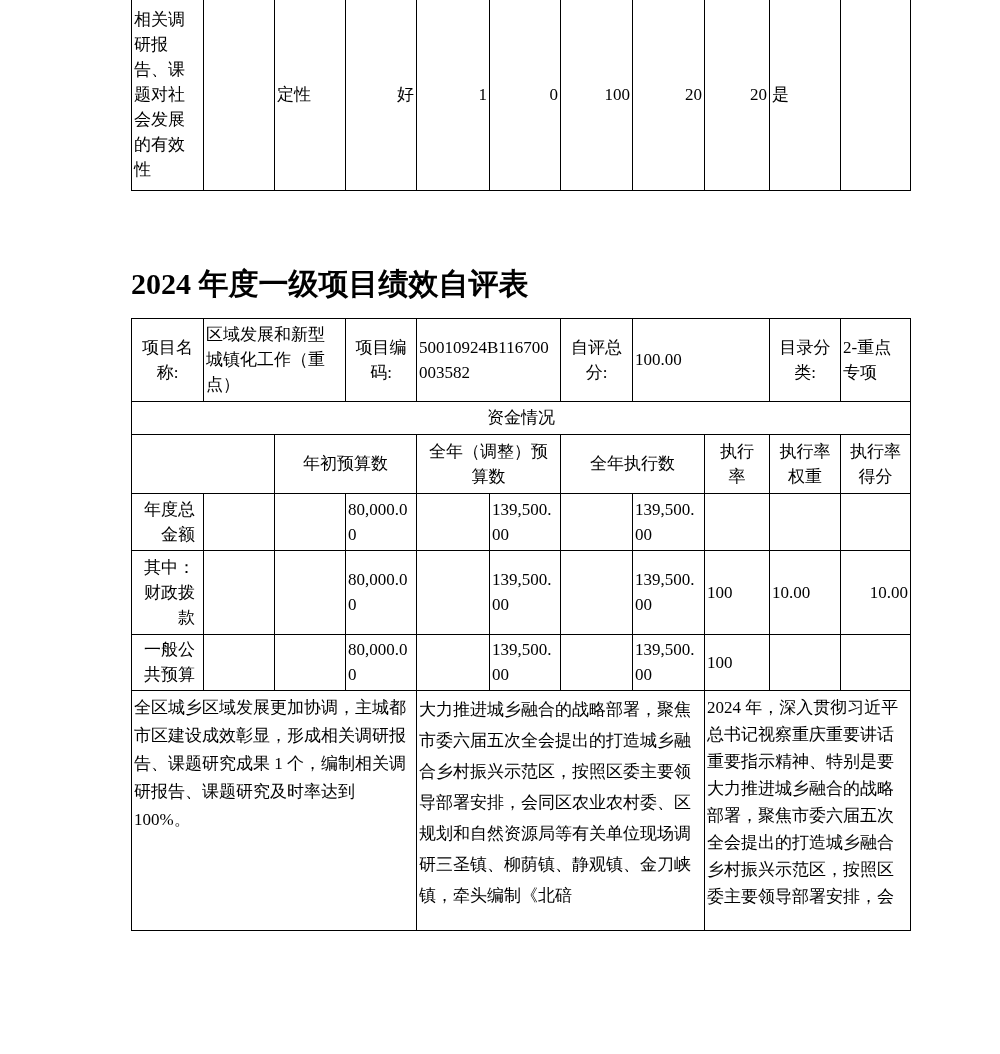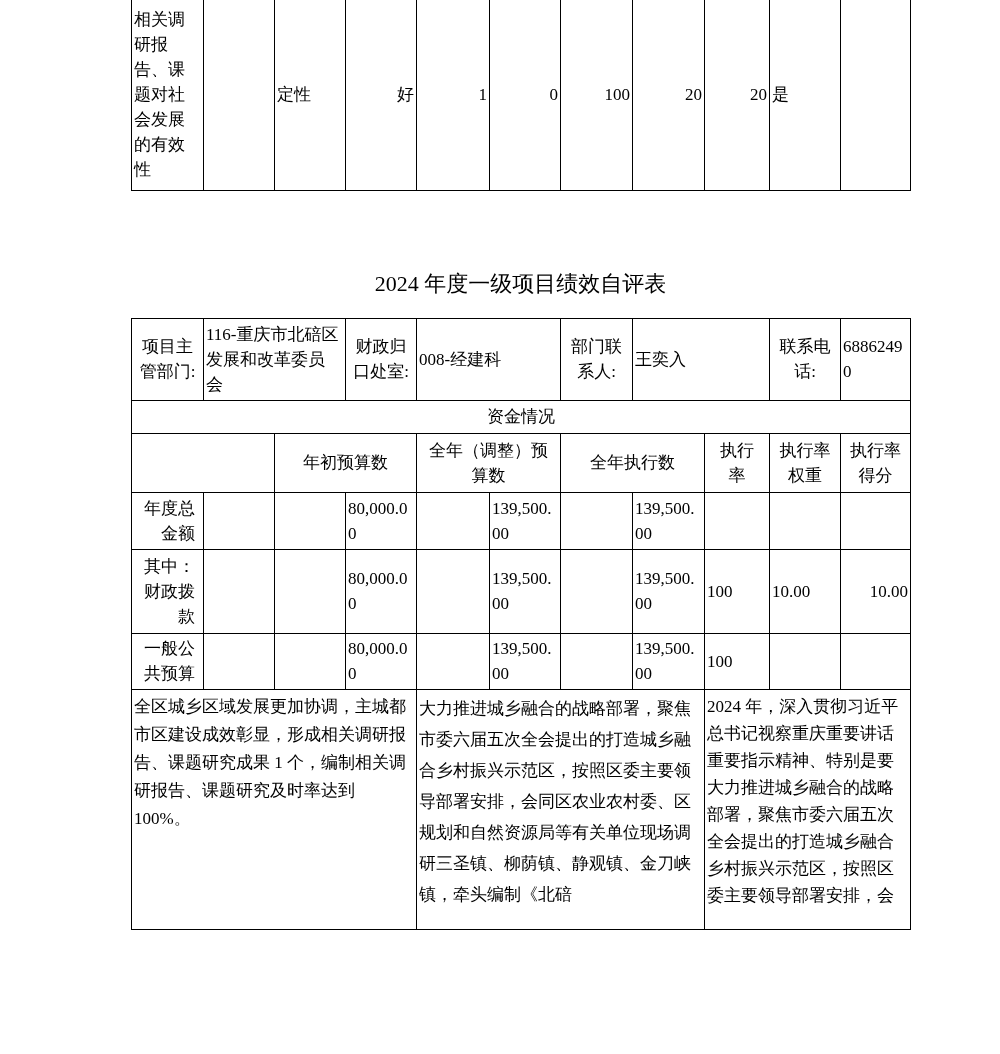--- a/index.html
+++ b/index.html
@@ -30,24 +30,24 @@
   }
   
   .t-top td { border-top: none; }
   .t-top tr { height: 190px; }
   .cell-name { }
   .num-r { text-align: right; }
   
   .doc-title {
     width: 779px;
     margin: 72px 0 13px 131px;
-    text-align: center;
-    font-size: 22px;
+    text-align: left;
+    font-size: 30px;
     line-height: 42px;
-    font-weight: normal;
+    font-weight: bold;
     white-space: nowrap;
   }
   
   .lbl { text-align: center; padding: 1px 6px; }
   .val { padding: 1px 6px 1px 2px; }
   .digits { word-break: break-all; }
   .section { text-align: center; }
   .hdr { text-align: center; padding: 1px 8px; }
   .fund-label { padding-right: 8px; text-align: right; }
   .goal { vertical-align: top; padding: 3px 3px 1px 2px; }
@@ -112,31 +112,31 @@
       <col style="width:73px">
         <col style="width:71px">
         <col style="width:72px">
         <col style="width:72px">
       <col style="width:65px">
         <col style="width:71px">
         <col style="width:70px">
     </colgroup>
 
     <tbody>
-
-    <tr class="r-info2">
-      <td class="lbl">项目主管部门:</td>
-      <td class="val" colspan="2">116-重庆市北碚区发展和改革委员会</td>
-      <td class="lbl">财政归口处室:</td>
-      <td class="val" colspan="2">008-经建科</td>
-      <td class="lbl">部门联系人:</td>
-      <td class="val" colspan="2">王奕入</td>
-      <td class="lbl">联系电话:</td>
-      <td class="val digits">68862490</td>
-    </tr>
+        <tr class="r-info1">
+      <td class="lbl">项目名称:</td>
+      <td class="val" colspan="2">区域发展和新型城镇化工作（重点）</td>
+      <td class="lbl">项目编码:</td>
+      <td class="val digits" colspan="2">50010924B116700003582</td>
+      <td class="lbl">自评总分:</td>
+      <td class="val" colspan="2">100.00</td>
+      <td class="lbl">目录分类:</td>
+      <td class="val">2-重点专项</td>
+    </tr>
+
 
     <tr class="r-sec1">
       <td class="section" colspan="11">资金情况</td>
     </tr>
 
     <tr class="r-fhdr">
       <td colspan="2"></td>
       <td class="hdr" colspan="2">年初预算数</td>
       <td class="hdr" colspan="2">全年（调整）预算数</td>
       <td class="hdr" colspan="2">全年执行数</td>

